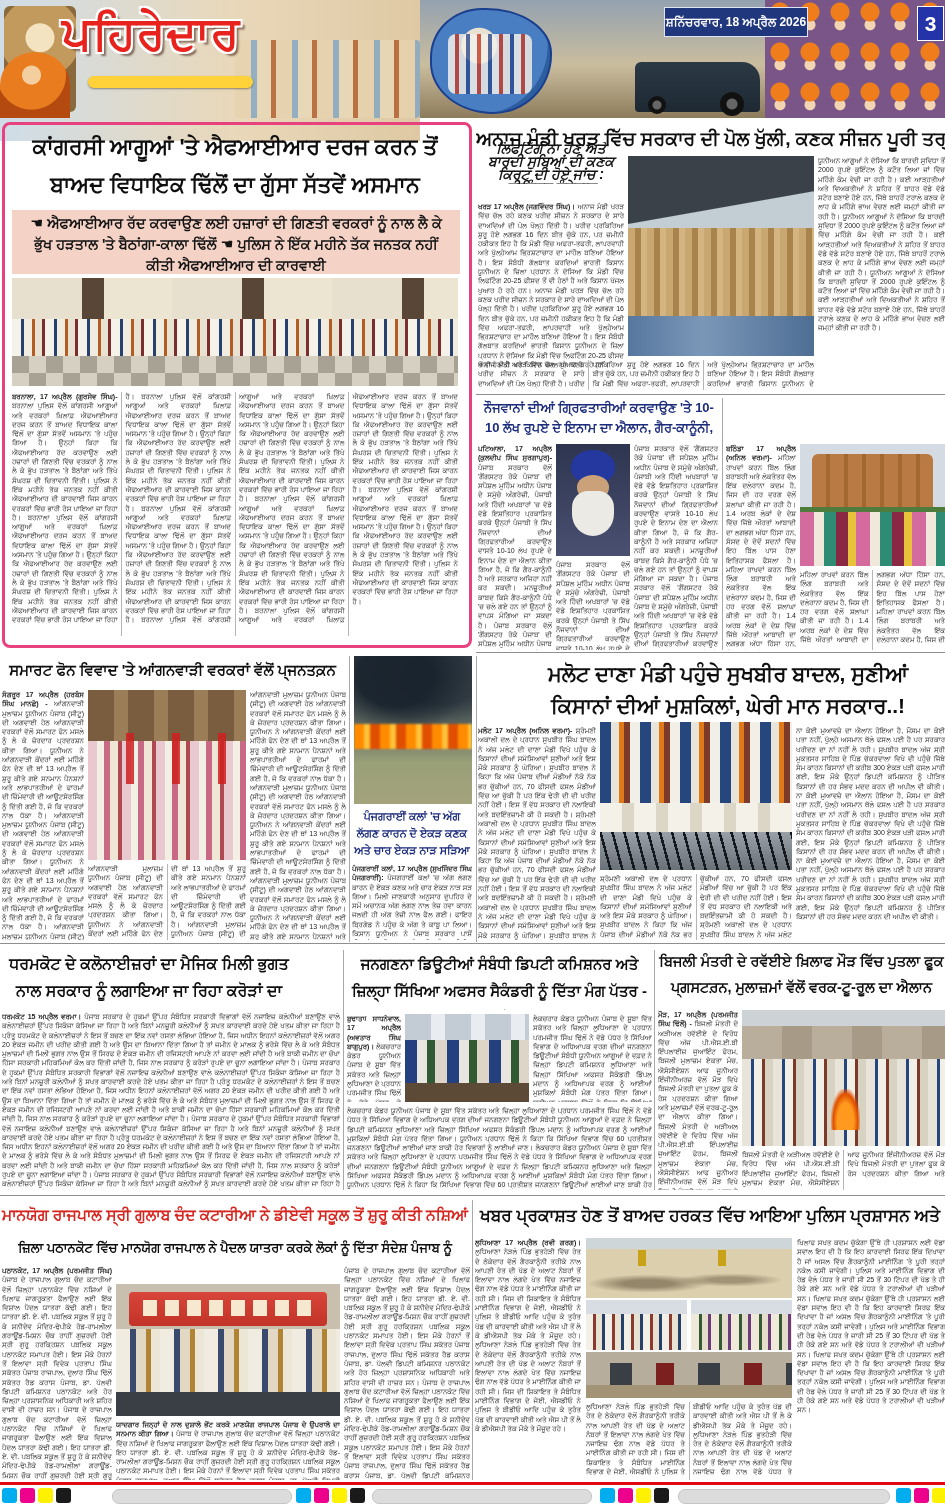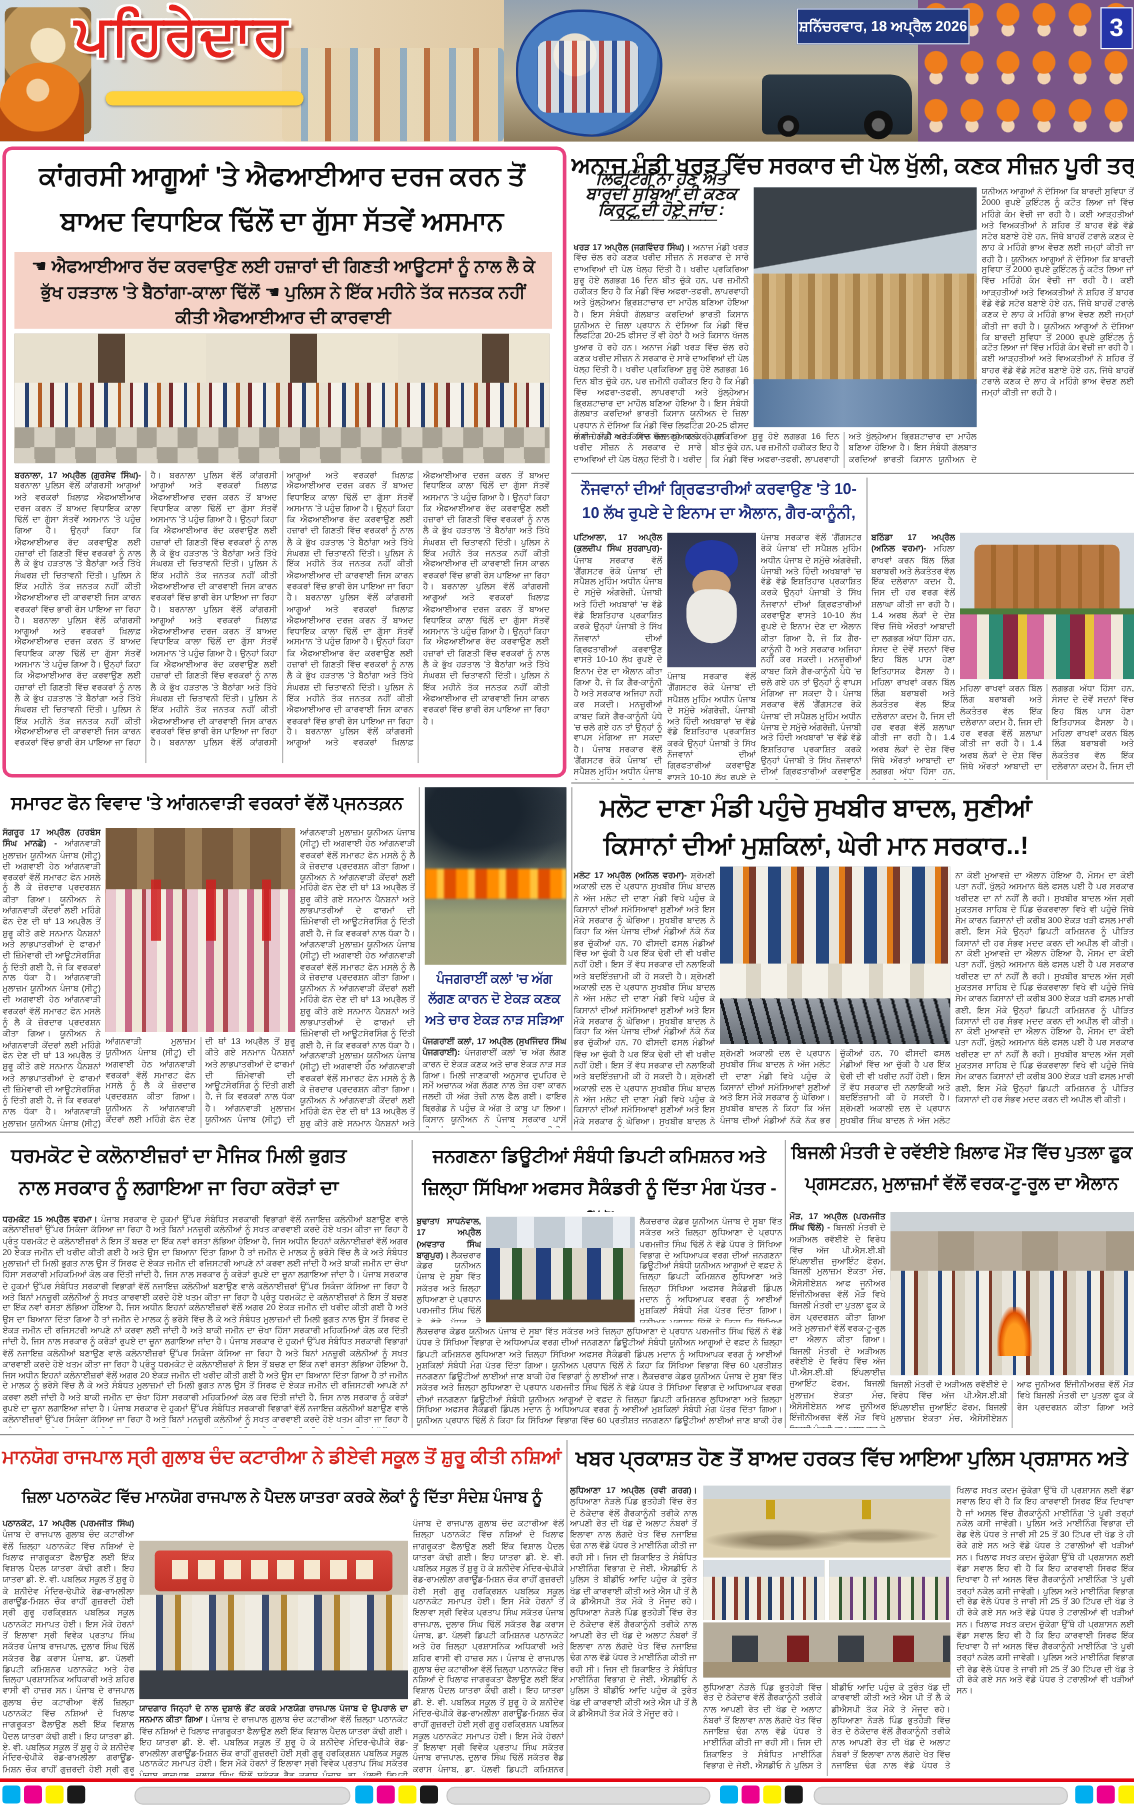--- a/index.html
+++ b/index.html
@@ -38,21 +38,21 @@
   .regbar{position:absolute;height:13px;top:3px;background:#dcdcdc;border:1px solid #c6c6c6;border-radius:7px;}
   .reggroup{position:absolute;top:2px;white-space:nowrap;}
   #redrule{position:absolute;left:0;top:1482px;width:945px;height:3px;background:#e30613;}
 </style>
 </head>
 <body>
 
 <div id="page">
 
   <div class="abs" style="left:0;top:0;width:945px;height:118px;">
-    <div class="ph" style="left:0;top:0;width:420px;height:118px;background:linear-gradient(90deg,#cfdde8,#e9d8ba 55%,#dfc9a4);font-family:Liberation Mono, monospace;">
+    <div class="ph" style="left:0;top:0;width:420px;height:141px;background:linear-gradient(90deg,#cfdde8,#e9d8ba 55%,#dfc9a4);">
       <div class="lay" style="left:4px;top:6px;width:72px;height:106px;background:radial-gradient(circle at 50% 30%,#f3e3c0 0 14px,#c29a5d 15px 40px,#8a6a3c 41px);border-radius:6px;"></div>
       <div class="lay" style="left:0;top:52px;width:70px;height:66px;background:radial-gradient(circle at 45% 35%,#f3cf9f 0 9px,#e87c1e 10px 34px,#b54a10 35px);border-radius:50% 50% 0 0;"></div>
       <div class="lay" style="left:235px;top:40px;width:185px;height:78px;background:repeating-linear-gradient(90deg,#e6d2ad 0 16px,#7fa5c4 16px 22px,#e8d9b8 22px 36px,#b05a28 36px 41px);opacity:.8;border-radius:4px;"></div>
       <div id="mh-logo">ਪਹਿਰੇਦਾਰ</div>
       <div class="lay" style="left:88px;top:76px;width:165px;height:12px;background:#ffd23a;border-radius:6px;box-shadow:0 1px 2px rgba(0,0,0,.4);"></div>
     </div>
     <div class="ph" style="left:420px;top:0;width:345px;height:118px;background:linear-gradient(180deg,#94a2b0,#cabd9e 55%,#8d7c5c);">
       <div class="lay" style="left:10px;top:8px;width:118px;height:102px;background:radial-gradient(circle at 40% 35%,#e8e0d0 0 18%,#4a7ec2 19% 70%,#2c5ea0 71%);border:2px solid #1b3f8f;border-radius:46% 58% 52% 56%/50% 46% 60% 52%;"></div>
       <div class="lay" style="left:28px;top:34px;width:84px;height:60px;background:repeating-linear-gradient(90deg,rgba(240,240,235,.95) 0 7px,rgba(200,60,40,.9) 7px 11px,rgba(245,240,230,.9) 11px 18px,rgba(40,70,140,.85) 18px 22px);border-radius:8px;opacity:.9;"></div>
       <div class="lay" style="left:215px;top:62px;width:125px;height:50px;background:linear-gradient(180deg,#2c3a46,#1d2832);border-radius:6px 18px 4px 4px;"></div>
@@ -62,21 +62,21 @@
     </div>
     <div class="ph" style="left:765px;top:0;width:180px;height:118px;background:#7a5588;">
       <div class="lay" style="left:0;top:0;width:100%;height:100%;background-image:radial-gradient(circle at 50% 30%,#ef7d1c 0 9px,transparent 10px),radial-gradient(circle at 50% 62%,#f2d4b2 0 5px,transparent 6px);background-size:30px 40px;"></div>
     </div>
     <div id="datebar">ਸ਼ਨਿੱਚਰਵਾਰ, 18 ਅਪ੍ਰੈਲ 2026</div>
     <div id="pagebox">3</div>
   </div>
 
   <div id="a1box"></div>
   <div class="hl" style="left:12px;top:128px;width:446px;height:78px;font-size:22px;line-height:38px;">ਕਾਂਗਰਸੀ ਆਗੂਆਂ 'ਤੇ ਐਫਆਈਆਰ ਦਰਜ ਕਰਨ ਤੋਂ ਬਾਅਦ ਵਿਧਾਇਕ ਢਿੱਲੋਂ ਦਾ ਗੁੱਸਾ ਸੱਤਵੇਂ ਅਸਮਾਨ 'ਤੇ...ਤਿੱਖੇ ਸੰਘਰਸ਼ ਦੀ ਚਿਤਾਵਨੀ</div>
-  <div class="kick" id="a1kick" style="left:12px;top:210px;width:432px;height:58px;font-size:14.5px;line-height:21px;padding:3px 8px;text-align:center;">☚ ਐਫਆਈਆਰ ਰੱਦ ਕਰਵਾਉਣ ਲਈ ਹਜ਼ਾਰਾਂ ਦੀ ਗਿਣਤੀ ਆਊਟਸਾਂ ਨੂੰ ਨਾਲ ਲੈ ਕੇ ਭੁੱਖ ਹੜਤਾਲ 'ਤੇ ਬੈਠਾਂਗਾ-ਕਾਲਾ ਢਿੱਲੋਂ ☚ ਪੁਲਿਸ ਨੇ ਇੱਕ ਮਹੀਨੇ ਤੱਕ ਜਨਤਕ ਨਹੀਂ ਕੀਤੀ ਐਫਆਈਆਰ ਦੀ ਕਾਰਵਾਈ</div>
+  <div class="kick" id="a1kick" style="left:12px;top:210px;width:432px;height:58px;font-size:14.5px;line-height:21px;padding:3px 8px;text-align:center;">☚ ਐਫਆਈਆਰ ਰੱਦ ਕਰਵਾਉਣ ਲਈ ਹਜ਼ਾਰਾਂ ਦੀ ਗਿਣਤੀ ਵਰਕਰਾਂ ਨੂੰ ਨਾਲ ਲੈ ਕੇ ਭੁੱਖ ਹੜਤਾਲ 'ਤੇ ਬੈਠਾਂਗਾ-ਕਾਲਾ ਢਿੱਲੋਂ ☚ ਪੁਲਿਸ ਨੇ ਇੱਕ ਮਹੀਨੇ ਤੱਕ ਜਨਤਕ ਨਹੀਂ ਕੀਤੀ ਐਫਆਈਆਰ ਦੀ ਕਾਰਵਾਈ</div>
   <div class="ph" style="left:12px;top:278px;width:446px;height:108px;background:#c9bfae;">
     <div class="lay" style="left:0;top:0;width:100%;height:42%;background:repeating-linear-gradient(90deg,#e7e0ce 0 70px,#5a4636 70px 92px,#ece5d2 92px 160px);"></div>
     <div class="lay" style="left:0;top:38%;width:100%;height:36%;background:repeating-linear-gradient(90deg,#f5f2ea 0 9px,#28406e 9px 12px,#f0ece0 12px 20px,#b35c24 20px 23px,#e8e2d2 23px 30px,#7a2e2e 30px 33px);"></div>
     <div class="lay" style="left:0;top:72%;width:100%;height:28%;background:repeating-conic-gradient(#d6d0c2 0% 25%,#a8a294 25% 50%) 0 0/34px 34px;"></div>
   </div>
   <div class="bt" style="left:12px;top:392px;width:446px;height:244px;column-count:4;">
     <b>ਬਰਨਾਲਾ, 17 ਅਪ੍ਰੈਲ (ਗੁਰਸੇਵ ਸਿੰਘ)-</b> <span>ਬਰਨਾਲਾ ਪੁਲਿਸ ਵੱਲੋਂ ਕਾਂਗਰਸੀ ਆਗੂਆਂ ਅਤੇ ਵਰਕਰਾਂ ਖ਼ਿਲਾਫ਼ ਐਫਆਈਆਰ ਦਰਜ ਕਰਨ ਤੋਂ ਬਾਅਦ ਵਿਧਾਇਕ ਕਾਲਾ ਢਿੱਲੋਂ ਦਾ ਗੁੱਸਾ ਸੱਤਵੇਂ ਅਸਮਾਨ 'ਤੇ ਪਹੁੰਚ ਗਿਆ ਹੈ। ਉਨ੍ਹਾਂ ਕਿਹਾ ਕਿ ਐਫਆਈਆਰ ਰੱਦ ਕਰਵਾਉਣ ਲਈ ਹਜ਼ਾਰਾਂ ਦੀ ਗਿਣਤੀ ਵਿੱਚ ਵਰਕਰਾਂ ਨੂੰ ਨਾਲ ਲੈ ਕੇ ਭੁੱਖ ਹੜਤਾਲ 'ਤੇ ਬੈਠਾਂਗਾ ਅਤੇ ਤਿੱਖੇ ਸੰਘਰਸ਼ ਦੀ ਚਿਤਾਵਨੀ ਦਿੱਤੀ। ਪੁਲਿਸ ਨੇ ਇੱਕ ਮਹੀਨੇ ਤੱਕ ਜਨਤਕ ਨਹੀਂ ਕੀਤੀ ਐਫਆਈਆਰ ਦੀ ਕਾਰਵਾਈ ਜਿਸ ਕਾਰਨ ਵਰਕਰਾਂ ਵਿੱਚ ਭਾਰੀ ਰੋਸ ਪਾਇਆ ਜਾ ਰਿਹਾ ਹੈ। ਬਰਨਾਲਾ ਪੁਲਿਸ ਵੱਲੋਂ ਕਾਂਗਰਸੀ ਆਗੂਆਂ ਅਤੇ ਵਰਕਰਾਂ ਖ਼ਿਲਾਫ਼ ਐਫਆਈਆਰ ਦਰਜ ਕਰਨ ਤੋਂ ਬਾਅਦ ਵਿਧਾਇਕ ਕਾਲਾ ਢਿੱਲੋਂ ਦਾ ਗੁੱਸਾ ਸੱਤਵੇਂ ਅਸਮਾਨ 'ਤੇ ਪਹੁੰਚ ਗਿਆ ਹੈ। ਉਨ੍ਹਾਂ ਕਿਹਾ ਕਿ ਐਫਆਈਆਰ ਰੱਦ ਕਰਵਾਉਣ ਲਈ ਹਜ਼ਾਰਾਂ ਦੀ ਗਿਣਤੀ ਵਿੱਚ ਵਰਕਰਾਂ ਨੂੰ ਨਾਲ ਲੈ ਕੇ ਭੁੱਖ ਹੜਤਾਲ 'ਤੇ ਬੈਠਾਂਗਾ ਅਤੇ ਤਿੱਖੇ ਸੰਘਰਸ਼ ਦੀ ਚਿਤਾਵਨੀ ਦਿੱਤੀ। ਪੁਲਿਸ ਨੇ ਇੱਕ ਮਹੀਨੇ ਤੱਕ ਜਨਤਕ ਨਹੀਂ ਕੀਤੀ ਐਫਆਈਆਰ ਦੀ ਕਾਰਵਾਈ ਜਿਸ ਕਾਰਨ ਵਰਕਰਾਂ ਵਿੱਚ ਭਾਰੀ ਰੋਸ ਪਾਇਆ ਜਾ ਰਿਹਾ ਹੈ। ਬਰਨਾਲਾ ਪੁਲਿਸ ਵੱਲੋਂ ਕਾਂਗਰਸੀ ਆਗੂਆਂ ਅਤੇ ਵਰਕਰਾਂ ਖ਼ਿਲਾਫ਼ ਐਫਆਈਆਰ ਦਰਜ ਕਰਨ ਤੋਂ ਬਾਅਦ ਵਿਧਾਇਕ ਕਾਲਾ ਢਿੱਲੋਂ ਦਾ ਗੁੱਸਾ ਸੱਤਵੇਂ ਅਸਮਾਨ 'ਤੇ ਪਹੁੰਚ ਗਿਆ ਹੈ। ਉਨ੍ਹਾਂ ਕਿਹਾ ਕਿ ਐਫਆਈਆਰ ਰੱਦ ਕਰਵਾਉਣ ਲਈ ਹਜ਼ਾਰਾਂ ਦੀ ਗਿਣਤੀ ਵਿੱਚ ਵਰਕਰਾਂ ਨੂੰ ਨਾਲ ਲੈ ਕੇ ਭੁੱਖ ਹੜਤਾਲ 'ਤੇ ਬੈਠਾਂਗਾ ਅਤੇ ਤਿੱਖੇ ਸੰਘਰਸ਼ ਦੀ ਚਿਤਾਵਨੀ ਦਿੱਤੀ। ਪੁਲਿਸ ਨੇ ਇੱਕ ਮਹੀਨੇ ਤੱਕ ਜਨਤਕ ਨਹੀਂ ਕੀਤੀ ਐਫਆਈਆਰ ਦੀ ਕਾਰਵਾਈ ਜਿਸ ਕਾਰਨ ਵਰਕਰਾਂ ਵਿੱਚ ਭਾਰੀ ਰੋਸ ਪਾਇਆ ਜਾ ਰਿਹਾ ਹੈ। ਬਰਨਾਲਾ ਪੁਲਿਸ ਵੱਲੋਂ ਕਾਂਗਰਸੀ ਆਗੂਆਂ ਅਤੇ ਵਰਕਰਾਂ ਖ਼ਿਲਾਫ਼ ਐਫਆਈਆਰ ਦਰਜ ਕਰਨ ਤੋਂ ਬਾਅਦ ਵਿਧਾਇਕ ਕਾਲਾ ਢਿੱਲੋਂ ਦਾ ਗੁੱਸਾ ਸੱਤਵੇਂ ਅਸਮਾਨ 'ਤੇ ਪਹੁੰਚ ਗਿਆ ਹੈ। ਉਨ੍ਹਾਂ ਕਿਹਾ ਕਿ ਐਫਆਈਆਰ ਰੱਦ ਕਰਵਾਉਣ ਲਈ ਹਜ਼ਾਰਾਂ ਦੀ ਗਿਣਤੀ ਵਿੱਚ ਵਰਕਰਾਂ ਨੂੰ ਨਾਲ ਲੈ ਕੇ ਭੁੱਖ ਹੜਤਾਲ 'ਤੇ ਬੈਠਾਂਗਾ ਅਤੇ ਤਿੱਖੇ ਸੰਘਰਸ਼ ਦੀ ਚਿਤਾਵਨੀ ਦਿੱਤੀ। ਪੁਲਿਸ ਨੇ ਇੱਕ ਮਹੀਨੇ ਤੱਕ ਜਨਤਕ ਨਹੀਂ ਕੀਤੀ ਐਫਆਈਆਰ ਦੀ ਕਾਰਵਾਈ ਜਿਸ ਕਾਰਨ ਵਰਕਰਾਂ ਵਿੱਚ ਭਾਰੀ ਰੋਸ ਪਾਇਆ ਜਾ ਰਿਹਾ ਹੈ। ਬਰਨਾਲਾ ਪੁਲਿਸ ਵੱਲੋਂ ਕਾਂਗਰਸੀ ਆਗੂਆਂ ਅਤੇ ਵਰਕਰਾਂ ਖ਼ਿਲਾਫ਼ ਐਫਆਈਆਰ ਦਰਜ ਕਰਨ ਤੋਂ ਬਾਅਦ ਵਿਧਾਇਕ ਕਾਲਾ ਢਿੱਲੋਂ ਦਾ ਗੁੱਸਾ ਸੱਤਵੇਂ ਅਸਮਾਨ 'ਤੇ ਪਹੁੰਚ ਗਿਆ ਹੈ। ਉਨ੍ਹਾਂ ਕਿਹਾ ਕਿ ਐਫਆਈਆਰ ਰੱਦ ਕਰਵਾਉਣ ਲਈ ਹਜ਼ਾਰਾਂ ਦੀ ਗਿਣਤੀ ਵਿੱਚ ਵਰਕਰਾਂ ਨੂੰ ਨਾਲ ਲੈ ਕੇ ਭੁੱਖ ਹੜਤਾਲ 'ਤੇ ਬੈਠਾਂਗਾ ਅਤੇ ਤਿੱਖੇ ਸੰਘਰਸ਼ ਦੀ ਚਿਤਾਵਨੀ ਦਿੱਤੀ। ਪੁਲਿਸ ਨੇ ਇੱਕ ਮਹੀਨੇ ਤੱਕ ਜਨਤਕ ਨਹੀਂ ਕੀਤੀ ਐਫਆਈਆਰ ਦੀ ਕਾਰਵਾਈ ਜਿਸ ਕਾਰਨ ਵਰਕਰਾਂ ਵਿੱਚ ਭਾਰੀ ਰੋਸ ਪਾਇਆ ਜਾ ਰਿਹਾ ਹੈ। ਬਰਨਾਲਾ ਪੁਲਿਸ ਵੱਲੋਂ ਕਾਂਗਰਸੀ ਆਗੂਆਂ ਅਤੇ ਵਰਕਰਾਂ ਖ਼ਿਲਾਫ਼ ਐਫਆਈਆਰ ਦਰਜ ਕਰਨ ਤੋਂ ਬਾਅਦ ਵਿਧਾਇਕ ਕਾਲਾ ਢਿੱਲੋਂ ਦਾ ਗੁੱਸਾ ਸੱਤਵੇਂ ਅਸਮਾਨ 'ਤੇ ਪਹੁੰਚ ਗਿਆ ਹੈ। ਉਨ੍ਹਾਂ ਕਿਹਾ ਕਿ ਐਫਆਈਆਰ ਰੱਦ ਕਰਵਾਉਣ ਲਈ ਹਜ਼ਾਰਾਂ ਦੀ ਗਿਣਤੀ ਵਿੱਚ ਵਰਕਰਾਂ ਨੂੰ ਨਾਲ ਲੈ ਕੇ ਭੁੱਖ ਹੜਤਾਲ 'ਤੇ ਬੈਠਾਂਗਾ ਅਤੇ ਤਿੱਖੇ ਸੰਘਰਸ਼ ਦੀ ਚਿਤਾਵਨੀ ਦਿੱਤੀ। ਪੁਲਿਸ ਨੇ ਇੱਕ ਮਹੀਨੇ ਤੱਕ ਜਨਤਕ ਨਹੀਂ ਕੀਤੀ ਐਫਆਈਆਰ ਦੀ ਕਾਰਵਾਈ ਜਿਸ ਕਾਰਨ ਵਰਕਰਾਂ ਵਿੱਚ ਭਾਰੀ ਰੋਸ ਪਾਇਆ ਜਾ ਰਿਹਾ ਹੈ। ਬਰਨਾਲਾ ਪੁਲਿਸ ਵੱਲੋਂ ਕਾਂਗਰਸੀ ਆਗੂਆਂ ਅਤੇ ਵਰਕਰਾਂ ਖ਼ਿਲਾਫ਼ ਐਫਆਈਆਰ ਦਰਜ ਕਰਨ ਤੋਂ ਬਾਅਦ ਵਿਧਾਇਕ ਕਾਲਾ ਢਿੱਲੋਂ ਦਾ ਗੁੱਸਾ ਸੱਤਵੇਂ ਅਸਮਾਨ 'ਤੇ ਪਹੁੰਚ ਗਿਆ ਹੈ। ਉਨ੍ਹਾਂ ਕਿਹਾ ਕਿ ਐਫਆਈਆਰ ਰੱਦ ਕਰਵਾਉਣ ਲਈ ਹਜ਼ਾਰਾਂ ਦੀ ਗਿਣਤੀ ਵਿੱਚ ਵਰਕਰਾਂ ਨੂੰ ਨਾਲ ਲੈ ਕੇ ਭੁੱਖ ਹੜਤਾਲ 'ਤੇ ਬੈਠਾਂਗਾ ਅਤੇ ਤਿੱਖੇ ਸੰਘਰਸ਼ ਦੀ ਚਿਤਾਵਨੀ ਦਿੱਤੀ। ਪੁਲਿਸ ਨੇ ਇੱਕ ਮਹੀਨੇ ਤੱਕ ਜਨਤਕ ਨਹੀਂ ਕੀਤੀ ਐਫਆਈਆਰ ਦੀ ਕਾਰਵਾਈ ਜਿਸ ਕਾਰਨ ਵਰਕਰਾਂ ਵਿੱਚ ਭਾਰੀ ਰੋਸ ਪਾਇਆ ਜਾ ਰਿਹਾ ਹੈ। ਬਰਨਾਲਾ ਪੁਲਿਸ ਵੱਲੋਂ ਕਾਂਗਰਸੀ ਆਗੂਆਂ ਅਤੇ ਵਰਕਰਾਂ ਖ਼ਿਲਾਫ਼ ਐਫਆਈਆਰ ਦਰਜ ਕਰਨ ਤੋਂ ਬਾਅਦ ਵਿਧਾਇਕ ਕਾਲਾ ਢਿੱਲੋਂ ਦਾ ਗੁੱਸਾ ਸੱਤਵੇਂ ਅਸਮਾਨ 'ਤੇ ਪਹੁੰਚ ਗਿਆ ਹੈ। ਉਨ੍ਹਾਂ ਕਿਹਾ ਕਿ ਐਫਆਈਆਰ ਰੱਦ ਕਰਵਾਉਣ ਲਈ ਹਜ਼ਾਰਾਂ ਦੀ ਗਿਣਤੀ ਵਿੱਚ ਵਰਕਰਾਂ ਨੂੰ ਨਾਲ ਲੈ ਕੇ ਭੁੱਖ ਹੜਤਾਲ 'ਤੇ ਬੈਠਾਂਗਾ ਅਤੇ ਤਿੱਖੇ ਸੰਘਰਸ਼ ਦੀ ਚਿਤਾਵਨੀ ਦਿੱਤੀ। ਪੁਲਿਸ ਨੇ ਇੱਕ ਮਹੀਨੇ ਤੱਕ ਜਨਤਕ ਨਹੀਂ ਕੀਤੀ ਐਫਆਈਆਰ ਦੀ ਕਾਰਵਾਈ ਜਿਸ ਕਾਰਨ ਵਰਕਰਾਂ ਵਿੱਚ ਭਾਰੀ ਰੋਸ ਪਾਇਆ ਜਾ ਰਿਹਾ ਹੈ।</span>
   </div>
 
   <div class="hl" style="left:476px;top:124px;width:469px;height:30px;font-size:19px;line-height:30px;white-space:nowrap;">ਅਨਾਜ ਮੰਡੀ ਖਰੜ ਵਿੱਚ ਸਰਕਾਰ ਦੀ ਪੋਲ ਖੁੱਲੀ, ਕਣਕ ਸੀਜ਼ਨ ਪੂਰੀ ਤਰ੍ਹਾਂ ਫੇਲ</div>
@@ -147,21 +147,21 @@
   <div class="ph" style="left:354px;top:656px;width:118px;height:148px;background:linear-gradient(#4a545e,#707a6a 55%,#9aa078 72%,#a3a37c);">
     <div class="lay" style="left:0;top:0;width:100%;height:55%;background:radial-gradient(ellipse at 35% 25%,rgba(25,35,45,.95) 0 35%,rgba(25,35,45,0) 70%),radial-gradient(ellipse at 75% 30%,rgba(40,50,60,.85) 0 30%,rgba(40,50,60,0) 65%);"></div>
     <div class="lay" style="left:0;top:46%;width:100%;height:17%;background:repeating-linear-gradient(90deg,#ff8c00 0 10px,#ffc23a 10px 16px,#e04f00 16px 26px);filter:blur(1px);"></div>
   </div>
   <div class="hl navy" style="left:352px;top:808px;width:120px;height:52px;font-size:11px;line-height:17px;">ਪੰਜਗਰਾਈਂ ਕਲਾਂ 'ਚ ਅੱਗ ਲੱਗਣ ਕਾਰਨ ਦੋ ਏਕੜ ਕਣਕ ਅਤੇ ਚਾਰ ਏਕੜ ਨਾੜ ਸੜਿਆ</div>
   <div class="bt" style="left:352px;top:864px;width:120px;height:76px;">
     <b>ਪੰਜਗਰਾਈਂ ਕਲਾਂ, 17 ਅਪ੍ਰੈਲ (ਸੁਖਜਿੰਦਰ ਸਿੰਘ ਪੰਜਗਰਾਈਂ):</b> <span>ਪੰਜਗਰਾਈਂ ਕਲਾਂ 'ਚ ਅੱਗ ਲੱਗਣ ਕਾਰਨ ਦੋ ਏਕੜ ਕਣਕ ਅਤੇ ਚਾਰ ਏਕੜ ਨਾੜ ਸੜ ਗਿਆ। ਮਿਲੀ ਜਾਣਕਾਰੀ ਅਨੁਸਾਰ ਦੁਪਹਿਰ ਦੇ ਸਮੇਂ ਅਚਾਨਕ ਅੱਗ ਲੱਗਣ ਨਾਲ ਤੇਜ਼ ਹਵਾ ਕਾਰਨ ਜਲਦੀ ਹੀ ਅੱਗ ਤੇਜ਼ੀ ਨਾਲ ਫੈਲ ਗਈ। ਫਾਇਰ ਬ੍ਰਿਗੇਡ ਨੇ ਪਹੁੰਚ ਕੇ ਅੱਗ ਤੇ ਕਾਬੂ ਪਾ ਲਿਆ। ਕਿਸਾਨ ਯੂਨੀਅਨ ਨੇ ਪੰਜਾਬ ਸਰਕਾਰ ਪਾਸੋਂ ਪੀੜਤਾਂ ਲਈ ਮੁਆਵਜ਼ੇ ਦੀ ਮੰਗ ਕੀਤੀ। ਪੰਜਗਰਾਈਂ ਕਲਾਂ 'ਚ ਅੱਗ ਲੱਗਣ ਕਾਰਨ ਦੋ ਏਕੜ ਕਣਕ ਅਤੇ ਚਾਰ ਏਕੜ ਨਾੜ ਸੜ ਗਿਆ। ਮਿਲੀ ਜਾਣਕਾਰੀ ਅਨੁਸਾਰ ਦੁਪਹਿਰ ਦੇ ਸਮੇਂ ਅਚਾਨਕ ਅੱਗ ਲੱਗਣ ਨਾਲ ਤੇਜ਼ ਹਵਾ ਕਾਰਨ ਜਲਦੀ ਹੀ ਅੱਗ ਤੇਜ਼ੀ ਨਾਲ ਫੈਲ ਗਈ। ਫਾਇਰ ਬ੍ਰਿਗੇਡ ਨੇ ਪਹੁੰਚ ਕੇ ਅੱਗ ਤੇ ਕਾਬੂ ਪਾ ਲਿਆ। ਕਿਸਾਨ ਯੂਨੀਅਨ ਨੇ ਪੰਜਾਬ ਸਰਕਾਰ ਪਾਸੋਂ ਪੀੜਤਾਂ ਲਈ ਮੁਆਵਜ਼ੇ ਦੀ ਮੰਗ ਕੀਤੀ।</span>
   </div>
   <div class="vr" style="left:476px;top:656px;height:286px;"></div>
 
-  <div class="hl" style="left:478px;top:658px;width:404px;height:64px;font-size:21px;line-height:32px;">ਮਲੋਟ ਦਾਣਾ ਮੰਡੀ ਪਹੁੰਚੇ ਸੁਖਬੀਰ ਬਾਦਲ, ਸੁਣੀਆਂ ਕਿਸਾਨਾਂ ਦੀਆਂ ਮੁਸ਼ਕਿਲਾਂ, ਘੇਰੀ ਮਾਨ ਸਰਕਾਰ..!</div>
+  <div class="hl" style="left:478px;top:658px;width:404px;height:64px;font-size:21px;line-height:32px;padding-left:48px;">ਮਲੋਟ ਦਾਣਾ ਮੰਡੀ ਪਹੁੰਚੇ ਸੁਖਬੀਰ ਬਾਦਲ, ਸੁਣੀਆਂ ਕਿਸਾਨਾਂ ਦੀਆਂ ਮੁਸ਼ਕਿਲਾਂ, ਘੇਰੀ ਮਾਨ ਸਰਕਾਰ..!</div>
   <div class="bt" style="left:478px;top:726px;width:118px;height:214px;">
     <b>ਮਲੋਟ 17 ਅਪ੍ਰੈਲ (ਅਨਿਲ ਵਰਮਾ)-</b> <span>ਸ਼੍ਰੋਮਣੀ ਅਕਾਲੀ ਦਲ ਦੇ ਪ੍ਰਧਾਨ ਸੁਖਬੀਰ ਸਿੰਘ ਬਾਦਲ ਨੇ ਅੱਜ ਮਲੋਟ ਦੀ ਦਾਣਾ ਮੰਡੀ ਵਿਖੇ ਪਹੁੰਚ ਕੇ ਕਿਸਾਨਾਂ ਦੀਆਂ ਸਮੱਸਿਆਵਾਂ ਸੁਣੀਆਂ ਅਤੇ ਇਸ ਮੌਕੇ ਸਰਕਾਰ ਨੂੰ ਘੇਰਿਆ। ਸੁਖਬੀਰ ਬਾਦਲ ਨੇ ਕਿਹਾ ਕਿ ਅੱਜ ਪੰਜਾਬ ਦੀਆਂ ਮੰਡੀਆਂ ਨੱਕੋ ਨੱਕ ਭਰ ਚੁੱਕੀਆਂ ਹਨ, 70 ਫੀਸਦੀ ਫਸਲ ਮੰਡੀਆਂ ਵਿੱਚ ਆ ਚੁੱਕੀ ਹੈ ਪਰ ਇੱਕ ਢੇਰੀ ਦੀ ਵੀ ਖਰੀਦ ਨਹੀਂ ਹੋਈ। ਇਸ ਤੋਂ ਵੱਧ ਸਰਕਾਰ ਦੀ ਨਲਾਇਕੀ ਅਤੇ ਬਦਇੰਤਜ਼ਾਮੀ ਕੀ ਹੋ ਸਕਦੀ ਹੈ। ਸ਼੍ਰੋਮਣੀ ਅਕਾਲੀ ਦਲ ਦੇ ਪ੍ਰਧਾਨ ਸੁਖਬੀਰ ਸਿੰਘ ਬਾਦਲ ਨੇ ਅੱਜ ਮਲੋਟ ਦੀ ਦਾਣਾ ਮੰਡੀ ਵਿਖੇ ਪਹੁੰਚ ਕੇ ਕਿਸਾਨਾਂ ਦੀਆਂ ਸਮੱਸਿਆਵਾਂ ਸੁਣੀਆਂ ਅਤੇ ਇਸ ਮੌਕੇ ਸਰਕਾਰ ਨੂੰ ਘੇਰਿਆ। ਸੁਖਬੀਰ ਬਾਦਲ ਨੇ ਕਿਹਾ ਕਿ ਅੱਜ ਪੰਜਾਬ ਦੀਆਂ ਮੰਡੀਆਂ ਨੱਕੋ ਨੱਕ ਭਰ ਚੁੱਕੀਆਂ ਹਨ, 70 ਫੀਸਦੀ ਫਸਲ ਮੰਡੀਆਂ ਵਿੱਚ ਆ ਚੁੱਕੀ ਹੈ ਪਰ ਇੱਕ ਢੇਰੀ ਦੀ ਵੀ ਖਰੀਦ ਨਹੀਂ ਹੋਈ। ਇਸ ਤੋਂ ਵੱਧ ਸਰਕਾਰ ਦੀ ਨਲਾਇਕੀ ਅਤੇ ਬਦਇੰਤਜ਼ਾਮੀ ਕੀ ਹੋ ਸਕਦੀ ਹੈ। ਸ਼੍ਰੋਮਣੀ ਅਕਾਲੀ ਦਲ ਦੇ ਪ੍ਰਧਾਨ ਸੁਖਬੀਰ ਸਿੰਘ ਬਾਦਲ ਨੇ ਅੱਜ ਮਲੋਟ ਦੀ ਦਾਣਾ ਮੰਡੀ ਵਿਖੇ ਪਹੁੰਚ ਕੇ ਕਿਸਾਨਾਂ ਦੀਆਂ ਸਮੱਸਿਆਵਾਂ ਸੁਣੀਆਂ ਅਤੇ ਇਸ ਮੌਕੇ ਸਰਕਾਰ ਨੂੰ ਘੇਰਿਆ। ਸੁਖਬੀਰ ਬਾਦਲ ਨੇ ਕਿਹਾ ਕਿ ਅੱਜ ਪੰਜਾਬ ਦੀਆਂ ਮੰਡੀਆਂ ਨੱਕੋ ਨੱਕ ਭਰ ਚੁੱਕੀਆਂ ਹਨ, 70 ਫੀਸਦੀ ਫਸਲ ਮੰਡੀਆਂ ਵਿੱਚ ਆ ਚੁੱਕੀ ਹੈ ਪਰ ਇੱਕ ਢੇਰੀ ਦੀ ਵੀ ਖਰੀਦ ਨਹੀਂ ਹੋਈ। ਇਸ ਤੋਂ ਵੱਧ ਸਰਕਾਰ ਦੀ ਨਲਾਇਕੀ ਅਤੇ ਬਦਇੰਤਜ਼ਾਮੀ ਕੀ ਹੋ ਸਕਦੀ ਹੈ।</span>
   </div>
   <div class="ph" style="left:600px;top:722px;width:192px;height:148px;background:#cfd4da;">
     <div class="lay" style="left:0;top:0;width:100%;height:58%;background:repeating-linear-gradient(90deg,#26477e 0 11px,#e8e4da 11px 19px,#e07a18 19px 24px,#7c3b2a 24px 30px,#f2efe6 30px 40px);"></div>
     <div class="lay" style="left:0;top:55%;width:100%;height:25%;background:repeating-linear-gradient(90deg,#f4f1e8 0 22px,#dcd6c6 22px 34px);"></div>
     <div class="lay" style="left:0;top:74%;width:100%;height:26%;background:repeating-linear-gradient(75deg,rgba(0,0,0,0) 0 9px,#15181c 9px 11.5px),linear-gradient(#9aa0a8,#6a7078);"></div>
   </div>
   <div class="bt" style="left:600px;top:874px;width:192px;height:66px;column-count:2;">
     <span>ਸ਼੍ਰੋਮਣੀ ਅਕਾਲੀ ਦਲ ਦੇ ਪ੍ਰਧਾਨ ਸੁਖਬੀਰ ਸਿੰਘ ਬਾਦਲ ਨੇ ਅੱਜ ਮਲੋਟ ਦੀ ਦਾਣਾ ਮੰਡੀ ਵਿਖੇ ਪਹੁੰਚ ਕੇ ਕਿਸਾਨਾਂ ਦੀਆਂ ਸਮੱਸਿਆਵਾਂ ਸੁਣੀਆਂ ਅਤੇ ਇਸ ਮੌਕੇ ਸਰਕਾਰ ਨੂੰ ਘੇਰਿਆ। ਸੁਖਬੀਰ ਬਾਦਲ ਨੇ ਕਿਹਾ ਕਿ ਅੱਜ ਪੰਜਾਬ ਦੀਆਂ ਮੰਡੀਆਂ ਨੱਕੋ ਨੱਕ ਭਰ ਚੁੱਕੀਆਂ ਹਨ, 70 ਫੀਸਦੀ ਫਸਲ ਮੰਡੀਆਂ ਵਿੱਚ ਆ ਚੁੱਕੀ ਹੈ ਪਰ ਇੱਕ ਢੇਰੀ ਦੀ ਵੀ ਖਰੀਦ ਨਹੀਂ ਹੋਈ। ਇਸ ਤੋਂ ਵੱਧ ਸਰਕਾਰ ਦੀ ਨਲਾਇਕੀ ਅਤੇ ਬਦਇੰਤਜ਼ਾਮੀ ਕੀ ਹੋ ਸਕਦੀ ਹੈ। ਸ਼੍ਰੋਮਣੀ ਅਕਾਲੀ ਦਲ ਦੇ ਪ੍ਰਧਾਨ ਸੁਖਬੀਰ ਸਿੰਘ ਬਾਦਲ ਨੇ ਅੱਜ ਮਲੋਟ ਦੀ ਦਾਣਾ ਮੰਡੀ ਵਿਖੇ ਪਹੁੰਚ ਕੇ ਕਿਸਾਨਾਂ ਦੀਆਂ ਸਮੱਸਿਆਵਾਂ ਸੁਣੀਆਂ ਅਤੇ ਇਸ ਮੌਕੇ ਸਰਕਾਰ ਨੂੰ ਘੇਰਿਆ। ਸੁਖਬੀਰ ਬਾਦਲ ਨੇ ਕਿਹਾ ਕਿ ਅੱਜ ਪੰਜਾਬ ਦੀਆਂ ਮੰਡੀਆਂ ਨੱਕੋ ਨੱਕ ਭਰ ਚੁੱਕੀਆਂ ਹਨ, 70 ਫੀਸਦੀ ਫਸਲ ਮੰਡੀਆਂ ਵਿੱਚ ਆ ਚੁੱਕੀ ਹੈ ਪਰ ਇੱਕ ਢੇਰੀ ਦੀ ਵੀ ਖਰੀਦ ਨਹੀਂ ਹੋਈ। ਇਸ ਤੋਂ ਵੱਧ ਸਰਕਾਰ ਦੀ ਨਲਾਇਕੀ ਅਤੇ ਬਦਇੰਤਜ਼ਾਮੀ ਕੀ ਹੋ ਸਕਦੀ ਹੈ।</span>

